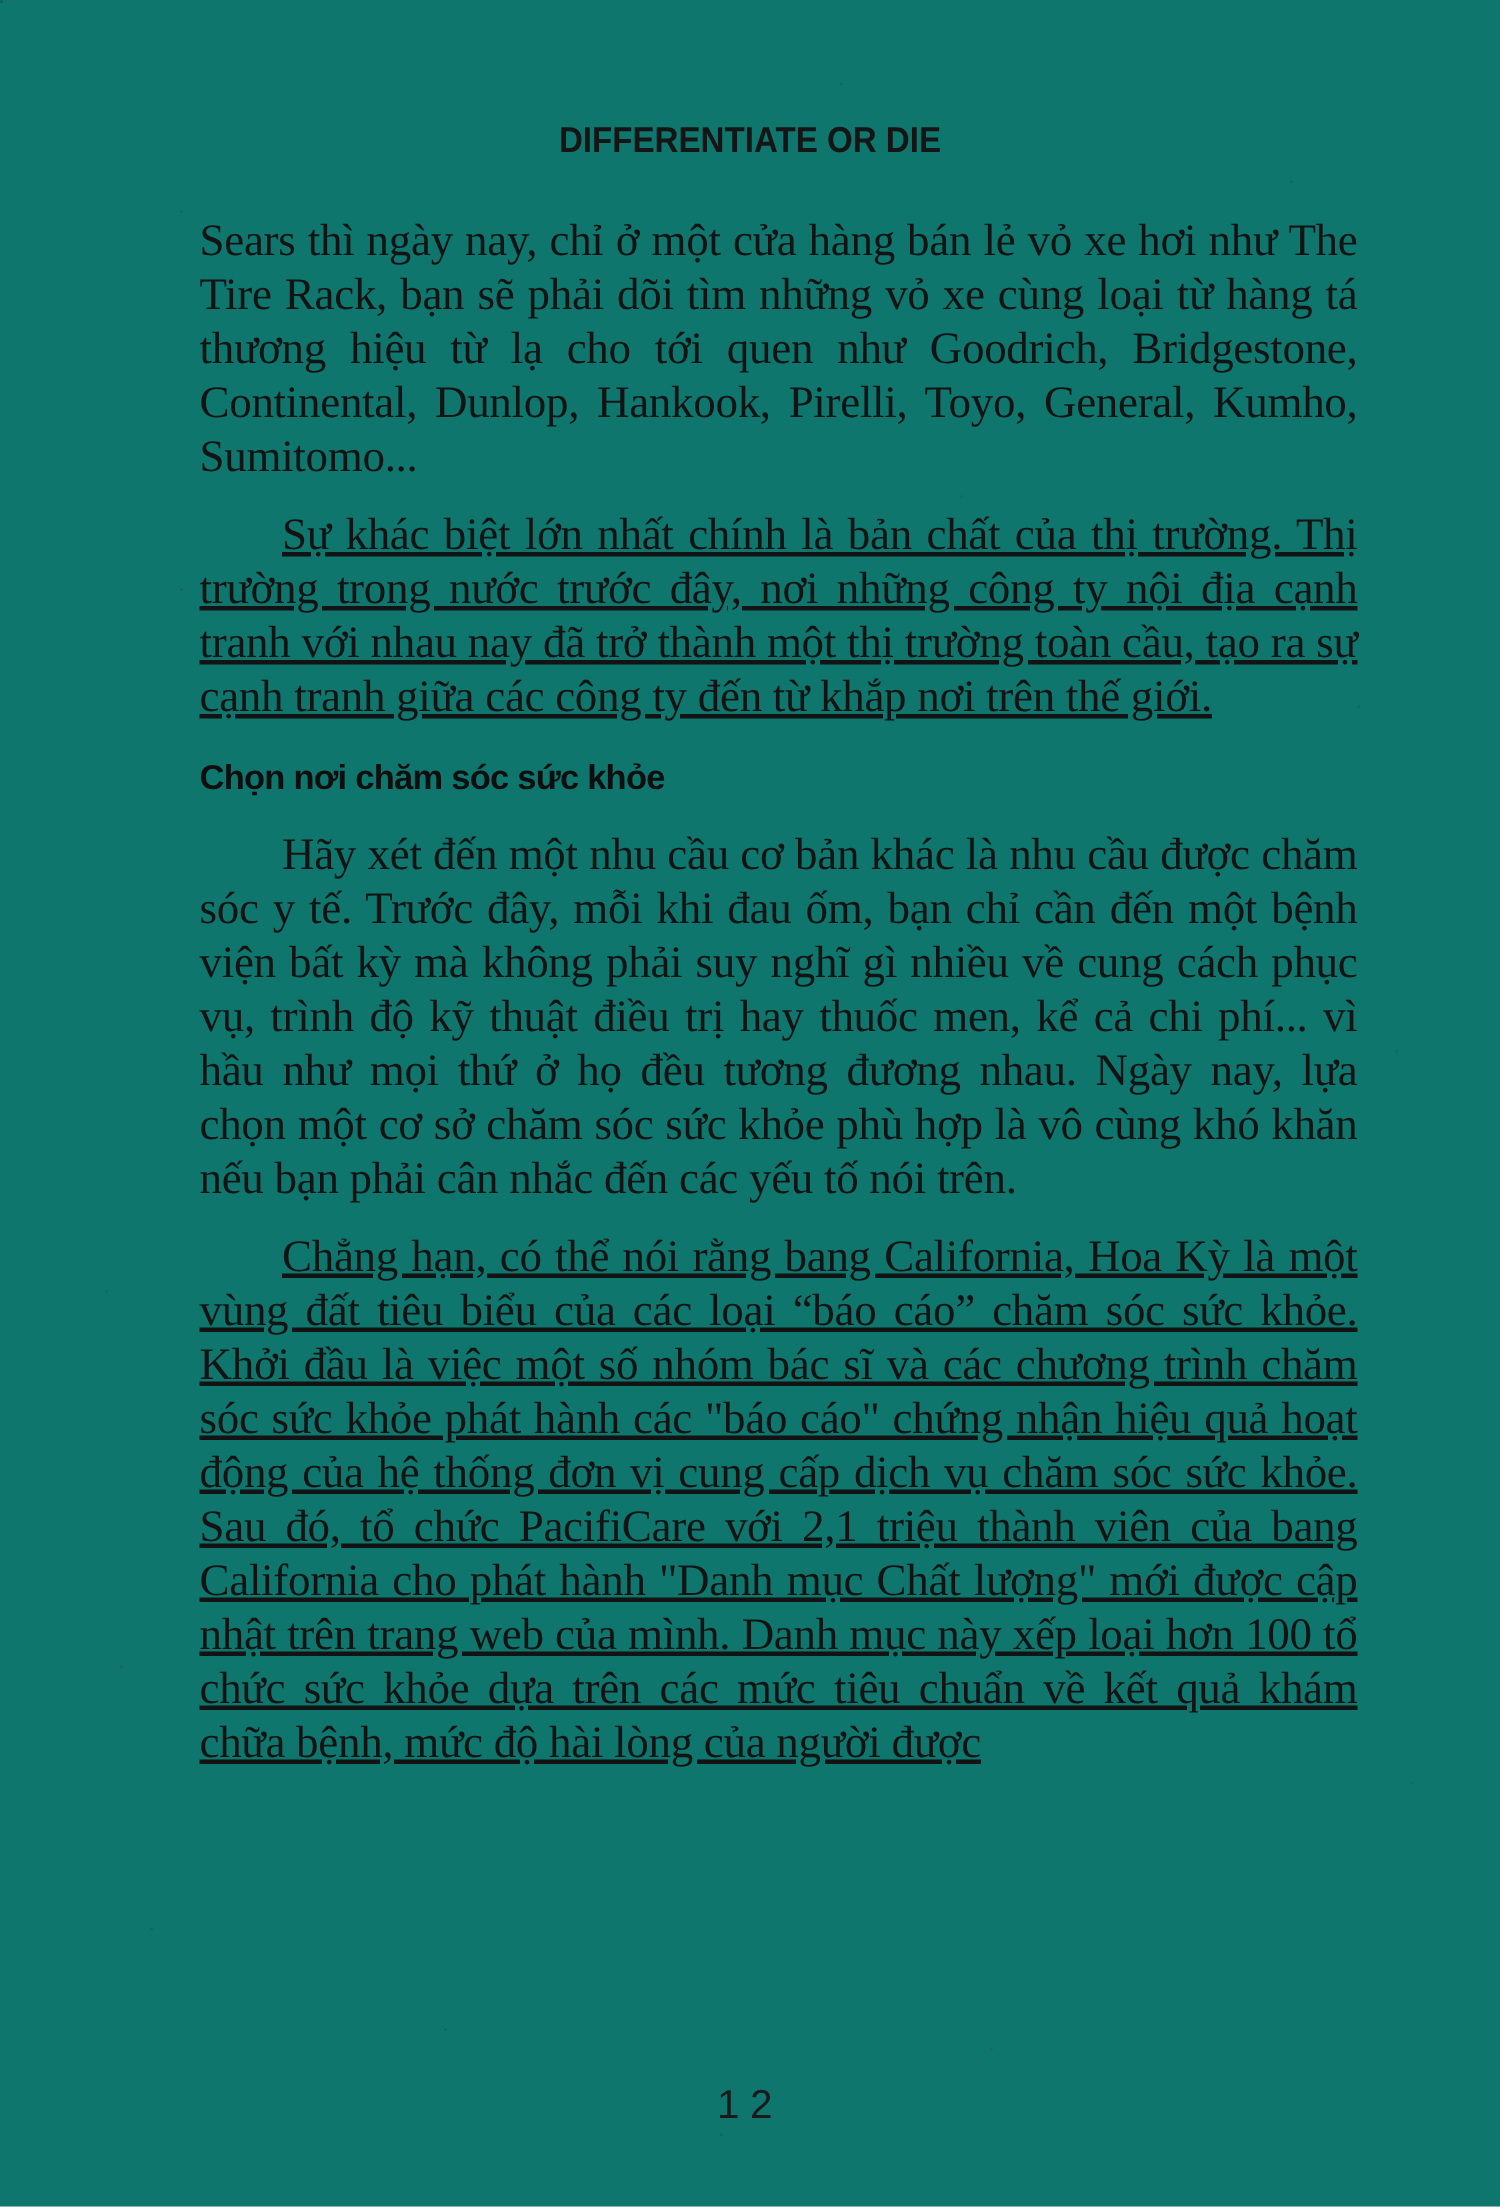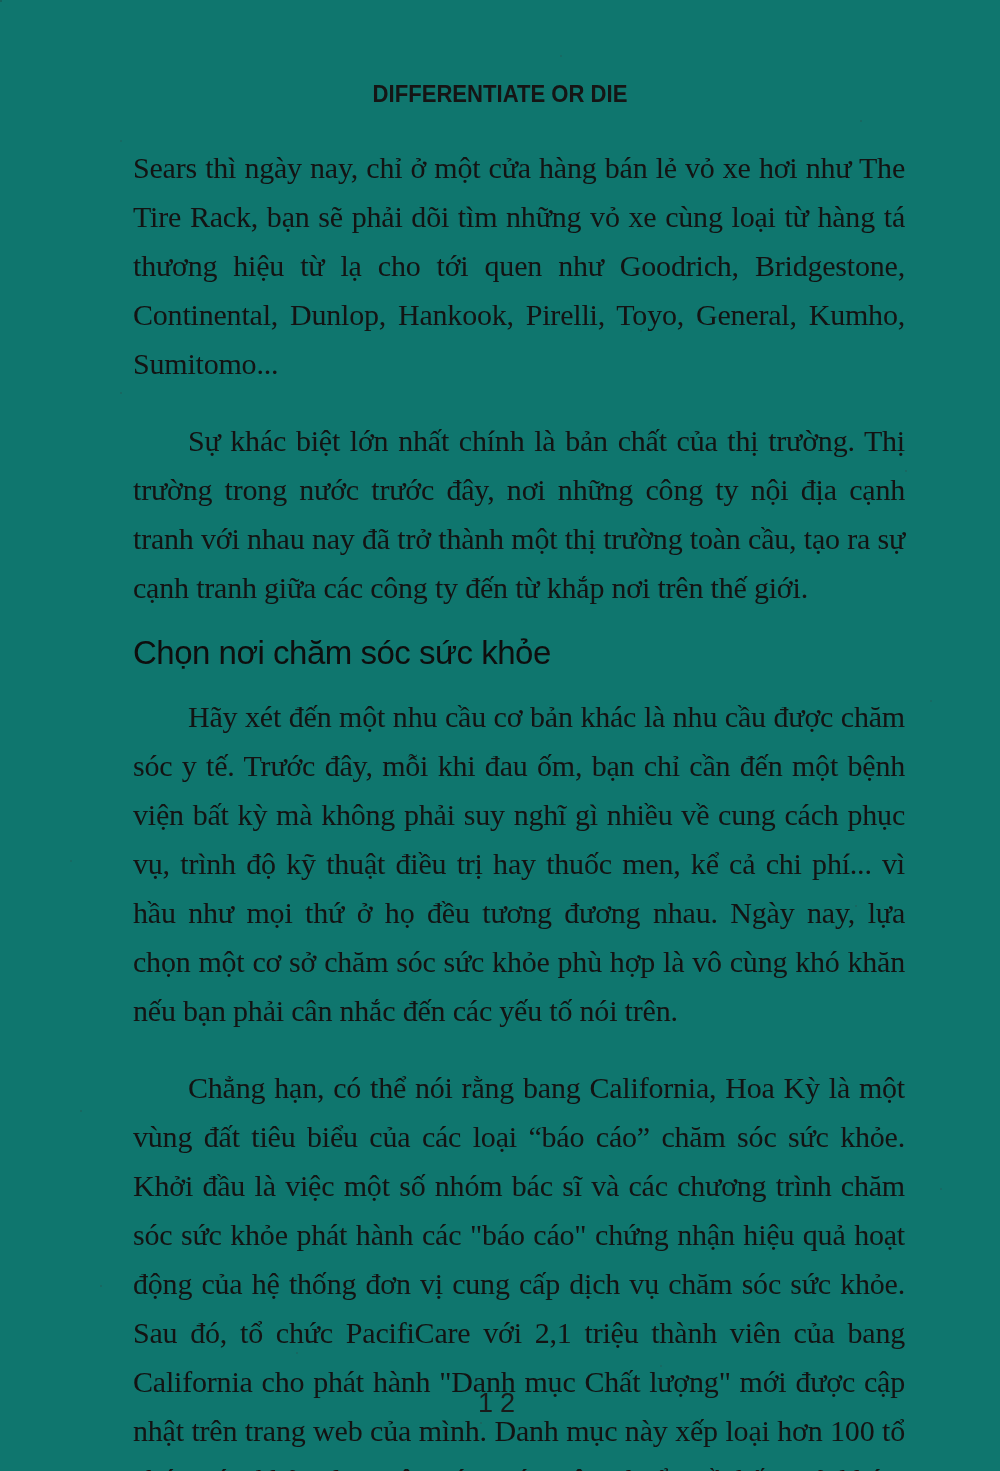--- a/index.html
+++ b/index.html
@@ -56,35 +56,36 @@
   }
   .body-text {
     position: absolute;
     top: 143px;
     left: 133px;
     width: 772px;
   }
   .body-text p {
     margin: 0;
     font-size: 30px;
-    line-height: 49px;
+    line-height: 36px;
     text-align: justify;
     letter-spacing: -0.2px;
   }
   .body-text p.indent {
     text-indent: 55px;
   }
   .body-text p + p {
-    margin-top: 28px;
+    margin-top: 16px;
+    text-decoration: underline;
   }
   .section-heading {
     margin: 22px 0 20px 0;
     font-family: "Liberation Sans", "DejaVu Sans", sans-serif;
-    font-weight: 400;
-    font-size: 33px;
+    font-weight: 700;
+    font-size: 23px;
     letter-spacing: -0.5px;
     color: #0e0e0e;
   }
   .page-number {
     position: absolute;
     top: 1388px;
     left: 0;
     width: 100%;
     text-align: center;
     font-family: "Liberation Sans", "DejaVu Sans", sans-serif;

